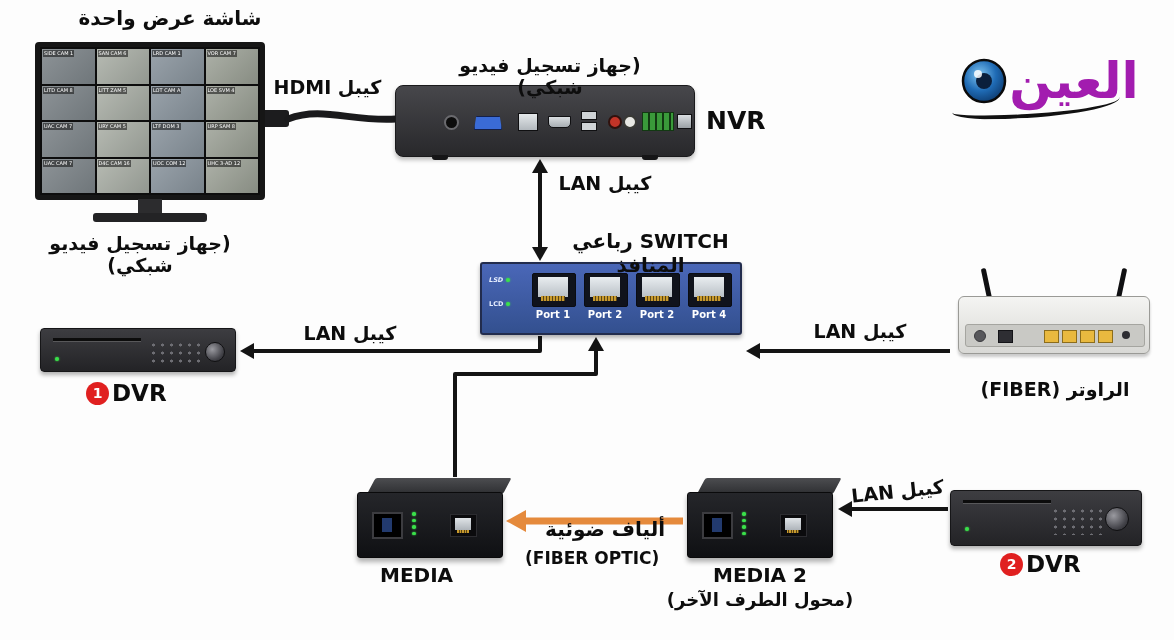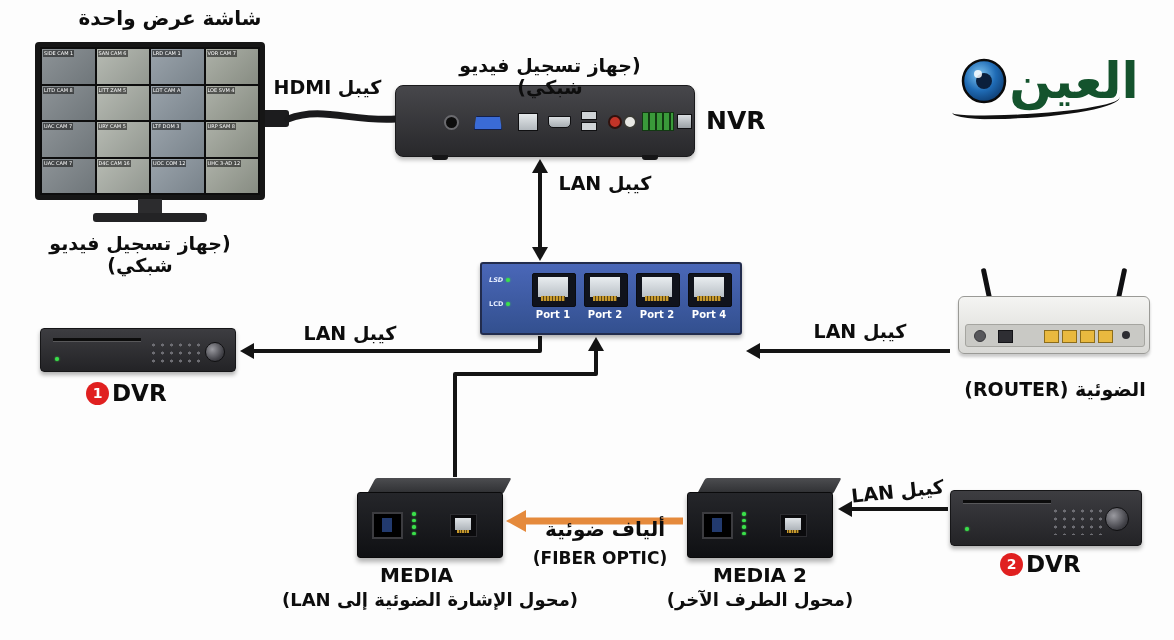--- a/index.html
+++ b/index.html
@@ -99,21 +99,21 @@
   .mled{width:3.5px;height:3.5px;border-radius:50%;background:#3ae04a;box-shadow:0 0 2px #3ae04a;}
   .rj{position:absolute;left:92px;top:21px;width:25px;height:21px;background:#0b0b0d;border:1px solid #2c2c30;}
   .rj-in{position:absolute;left:4px;top:3px;width:16px;height:12px;background:linear-gradient(#e0e4e7,#aeb4ba);}
   .rj-pins{position:absolute;left:6px;bottom:3px;width:12px;height:3px;
            background:repeating-linear-gradient(90deg,#c79a2e 0 1.5px,#5a4413 1.5px 2.5px);}
 
   
   .phone{left:955px;top:34px;width:195px;text-align:center;font-size:20px;letter-spacing:.5px;}
   .logo{left:940px;top:48px;width:220px;height:66px;display:flex;flex-direction:row-reverse;
         align-items:center;justify-content:center;gap:2px;z-index:3;position:absolute;}
-  .logo-text{font-size:50px;font-weight:900;color:#14532d;line-height:60px;}
+  .logo-text{font-size:50px;font-weight:900;color:#a21caf;line-height:60px;}
   .flourish{position:absolute;left:952px;top:96px;width:168px;height:18px;border-bottom:4px solid #111;
             border-radius:0 0 100% 45% / 0 0 26px 12px;transform:rotate(-2deg);z-index:2;}
 
   
   .t20{font-size:20px;} .t19{font-size:19px;} .t18{font-size:18px;} .t17{font-size:17px;}
   .t25{font-size:25px;}
 </style>
 </head>
 <body>
 
@@ -219,20 +219,21 @@
     <div class="np tblock"></div>
     <div class="np hdmi2"></div>
     <div class="foot" style="left:36px;"></div>
     <div class="foot" style="right:36px;"></div>
   </div>
 
   <div class="lbl t25" style="left:706px;top:106px;">NVR</div>
 
   <div class="lbl t19" style="left:550px;top:172px;width:110px;text-align:center;" dir="rtl">كيبل LAN</div>
 
+  <div class="lbl t20" style="left:543px;top:229px;width:215px;text-align:center;" dir="rtl">SWITCH رباعي المنافذ</div>
 
   <div class="dev switch">
     <div class="led-row" style="top:12px;font-style:italic;">
       <span>LSD</span>
       <i class="led-dot"></i>
     </div>
     <div class="led-row" style="top:24px;padding-left:48px;">
       <span>LCO</span>
       <i class="led-dot"></i>
     </div>
@@ -287,42 +288,41 @@
         <span class="r-btn"></span>
         <span class="r-wan"></span>
         <span class="r-lan" style="left:78px;"></span>
         <span class="r-lan" style="left:96px;"></span>
         <span class="r-lan" style="left:114px;"></span>
         <span class="r-lan" style="left:132px;"></span>
         <span class="r-pwr"></span>
       </div>
     </div>
   </div>
-  <div class="lbl t19" style="left:960px;top:378px;width:190px;text-align:center;" dir="rtl">الضوئية (ROUTER)</div>
+  <div class="lbl t19" style="left:960px;top:378px;width:190px;text-align:center;" dir="rtl">الراوتر (FIBER)</div>
 
   <div class="dev media media1">
     <div class="m-top"></div>
     <div class="m-bodyc">
       <div class="fiber-port">
           <span class="fp-in"></span>
         </div>
       <div class="mleds">
         <i class="mled"></i>
         <i class="mled"></i>
         <i class="mled"></i>
         <i class="mled"></i>
       </div>
       <div class="rj">
           <span class="rj-in"></span>
           <span class="rj-pins"></span>
         </div>
     </div>
   </div>
   <div class="lbl t20" style="left:380px;top:563px;width:100px;text-align:left;">MEDIA</div>
-  <div class="lbl t18" style="left:270px;top:589px;width:320px;text-align:center;" dir="rtl">(محول الإشارة الضوئية إلى LAN)</div>
 
   <div class="dev media media2">
     <div class="m-top"></div>
     <div class="m-bodyc">
       <div class="fiber-port">
           <span class="fp-in"></span>
         </div>
       <div class="mleds">
         <i class="mled"></i>
         <i class="mled"></i>
@@ -332,21 +332,21 @@
       <div class="rj">
           <span class="rj-in"></span>
           <span class="rj-pins"></span>
         </div>
     </div>
   </div>
   <div class="lbl t20" style="left:700px;top:563px;width:120px;text-align:center;">MEDIA 2</div>
   <div class="lbl t18" style="left:660px;top:589px;width:200px;text-align:center;" dir="rtl">(محول الطرف الآخر)</div>
 
   <div class="lbl t20" style="left:535px;top:517px;width:130px;text-align:right;" dir="rtl">ألياف ضوئية</div>
-  <div class="lbl t17" style="left:525px;top:548px;width:150px;text-align:center;">(FIBER OPTIC)</div>
+  <div class="lbl t17" style="left:525px;top:548px;width:150px;text-align:left;">(FIBER OPTIC)</div>
 
   <div class="lbl t19" style="left:845px;top:480px;width:105px;text-align:center;transform:rotate(-6deg);" dir="rtl">كيبل LAN</div>
 
   <div class="dev dvrbox dvr2">
     <div class="slot"></div>
     <div class="btnpad" style="left:100px;top:16px;width:52px;height:28px;"></div>
     <div class="knob" style="right:12px;top:16px;width:22px;height:22px;"></div>
     <div class="pled" style="left:14px;top:36px;"></div>
   </div>
   <div class="dvr-label" style="left:1000px;top:551px;">

